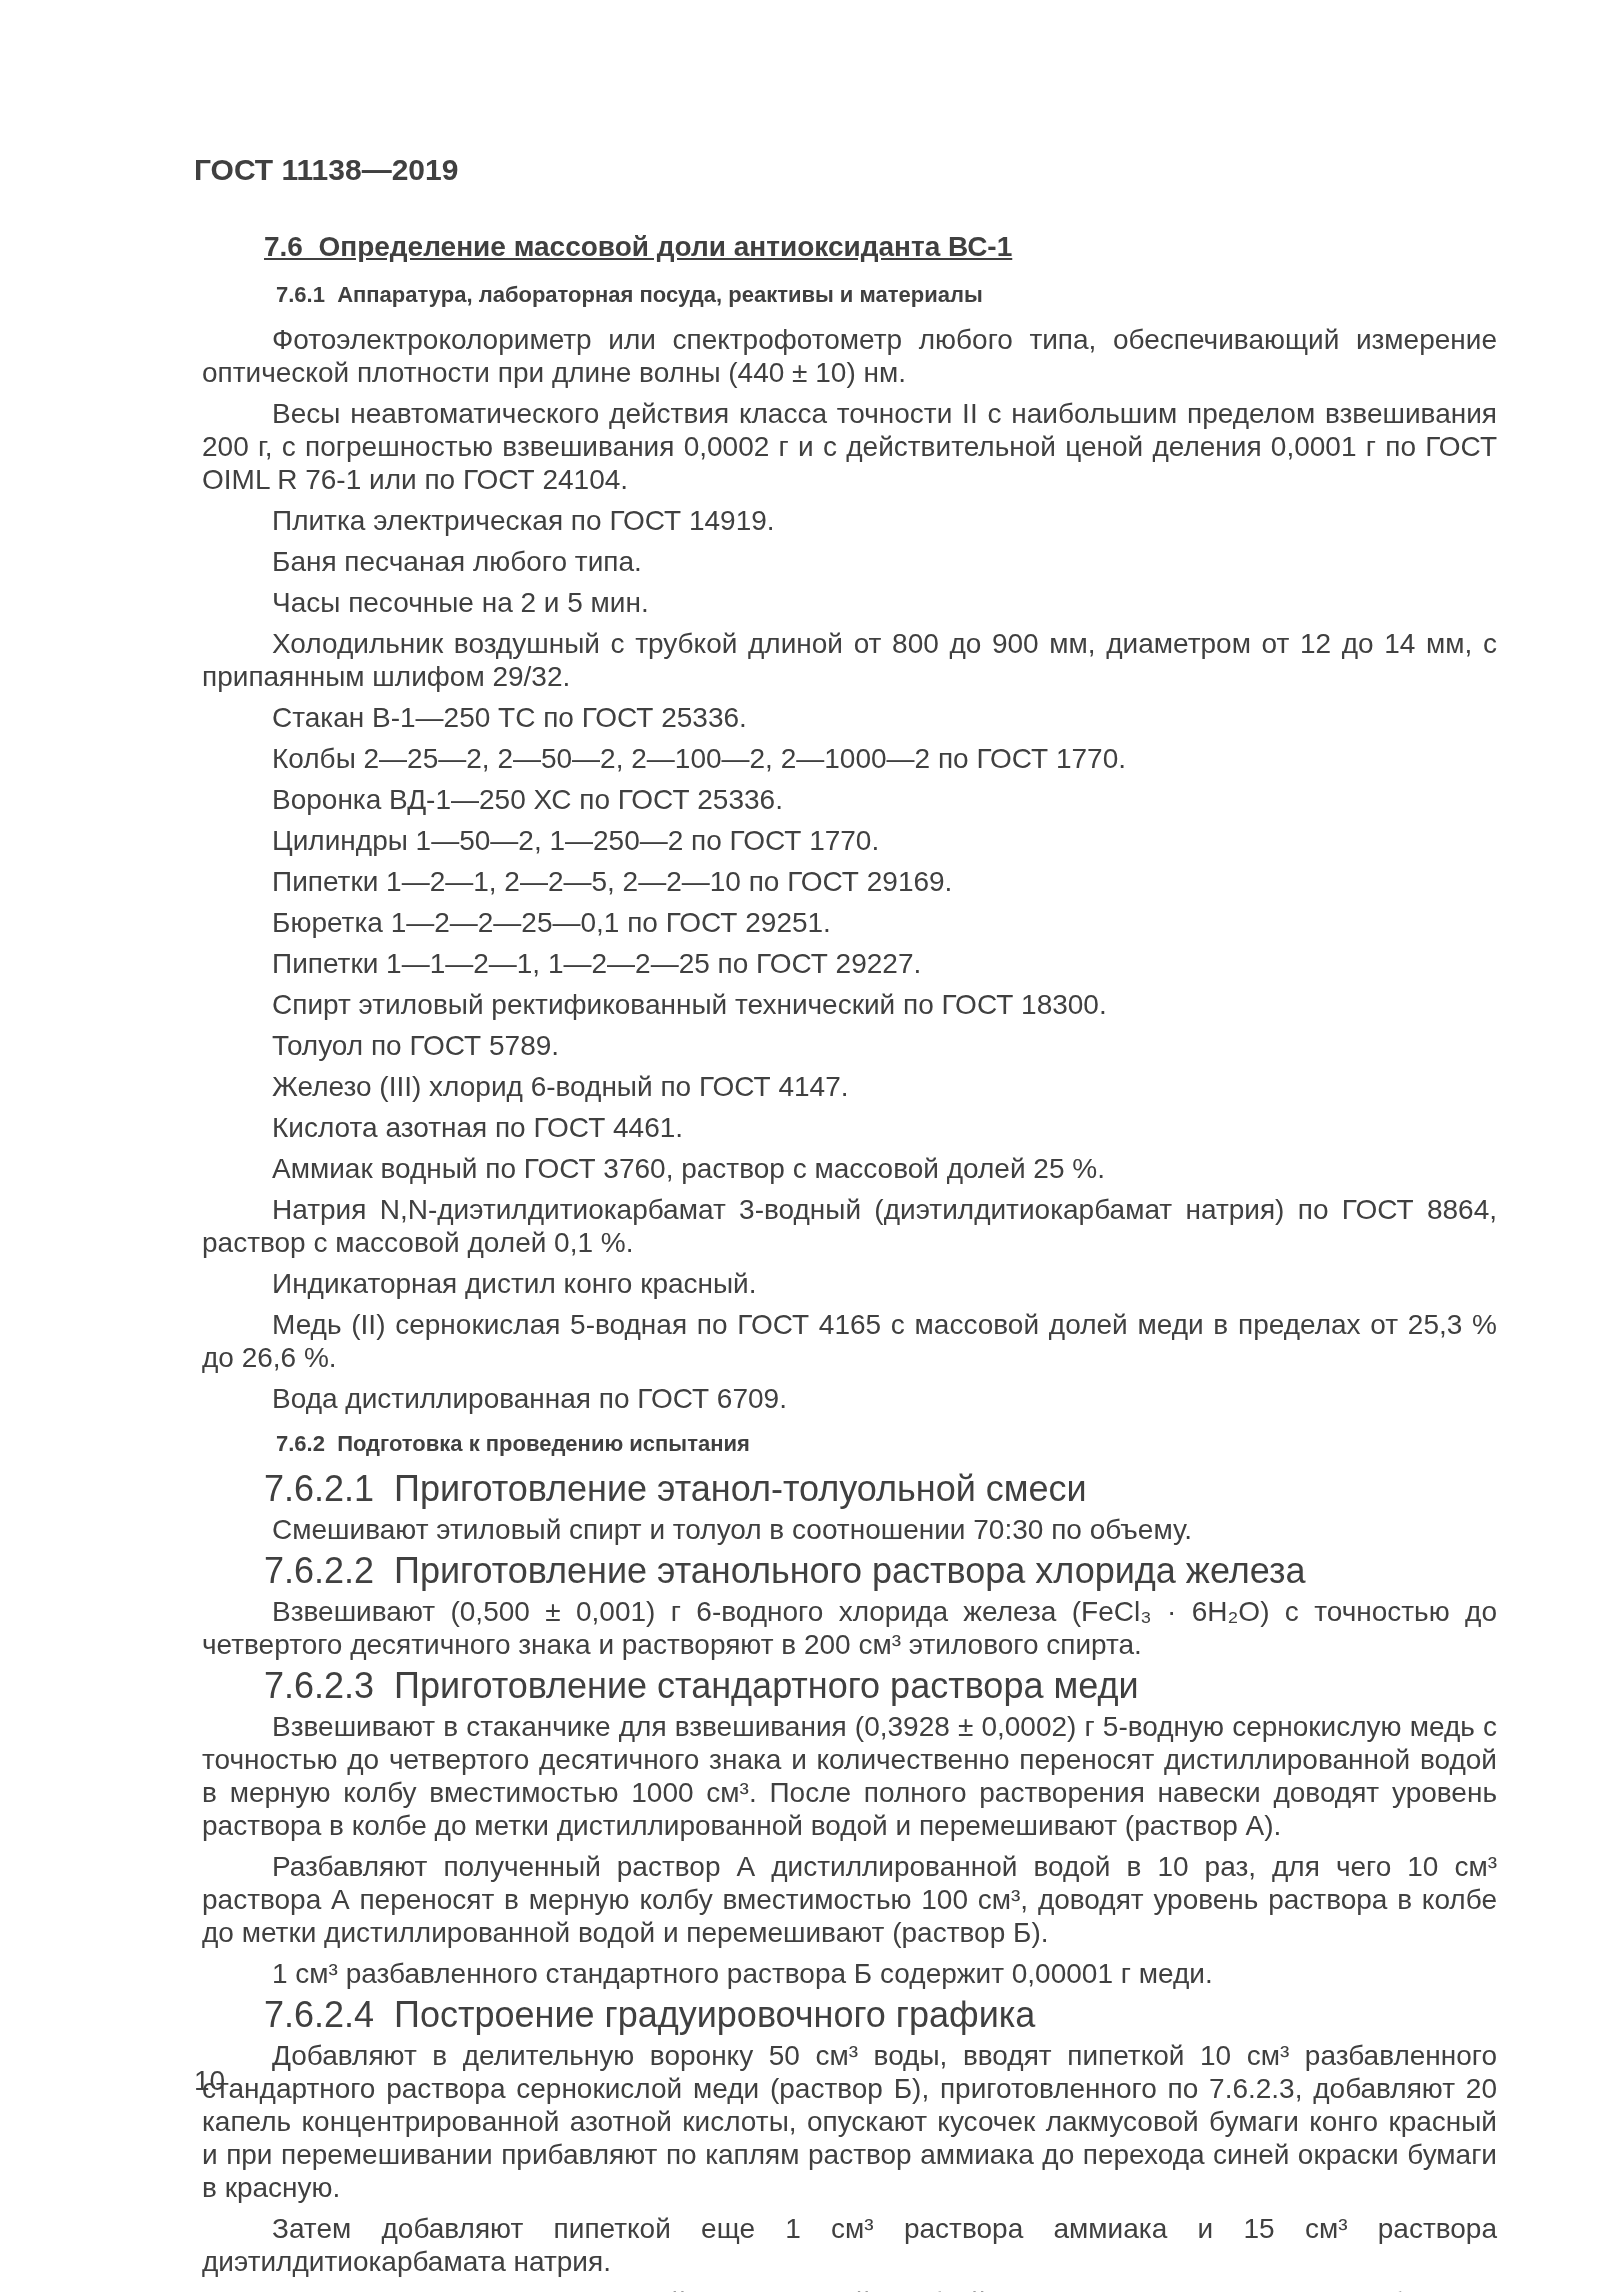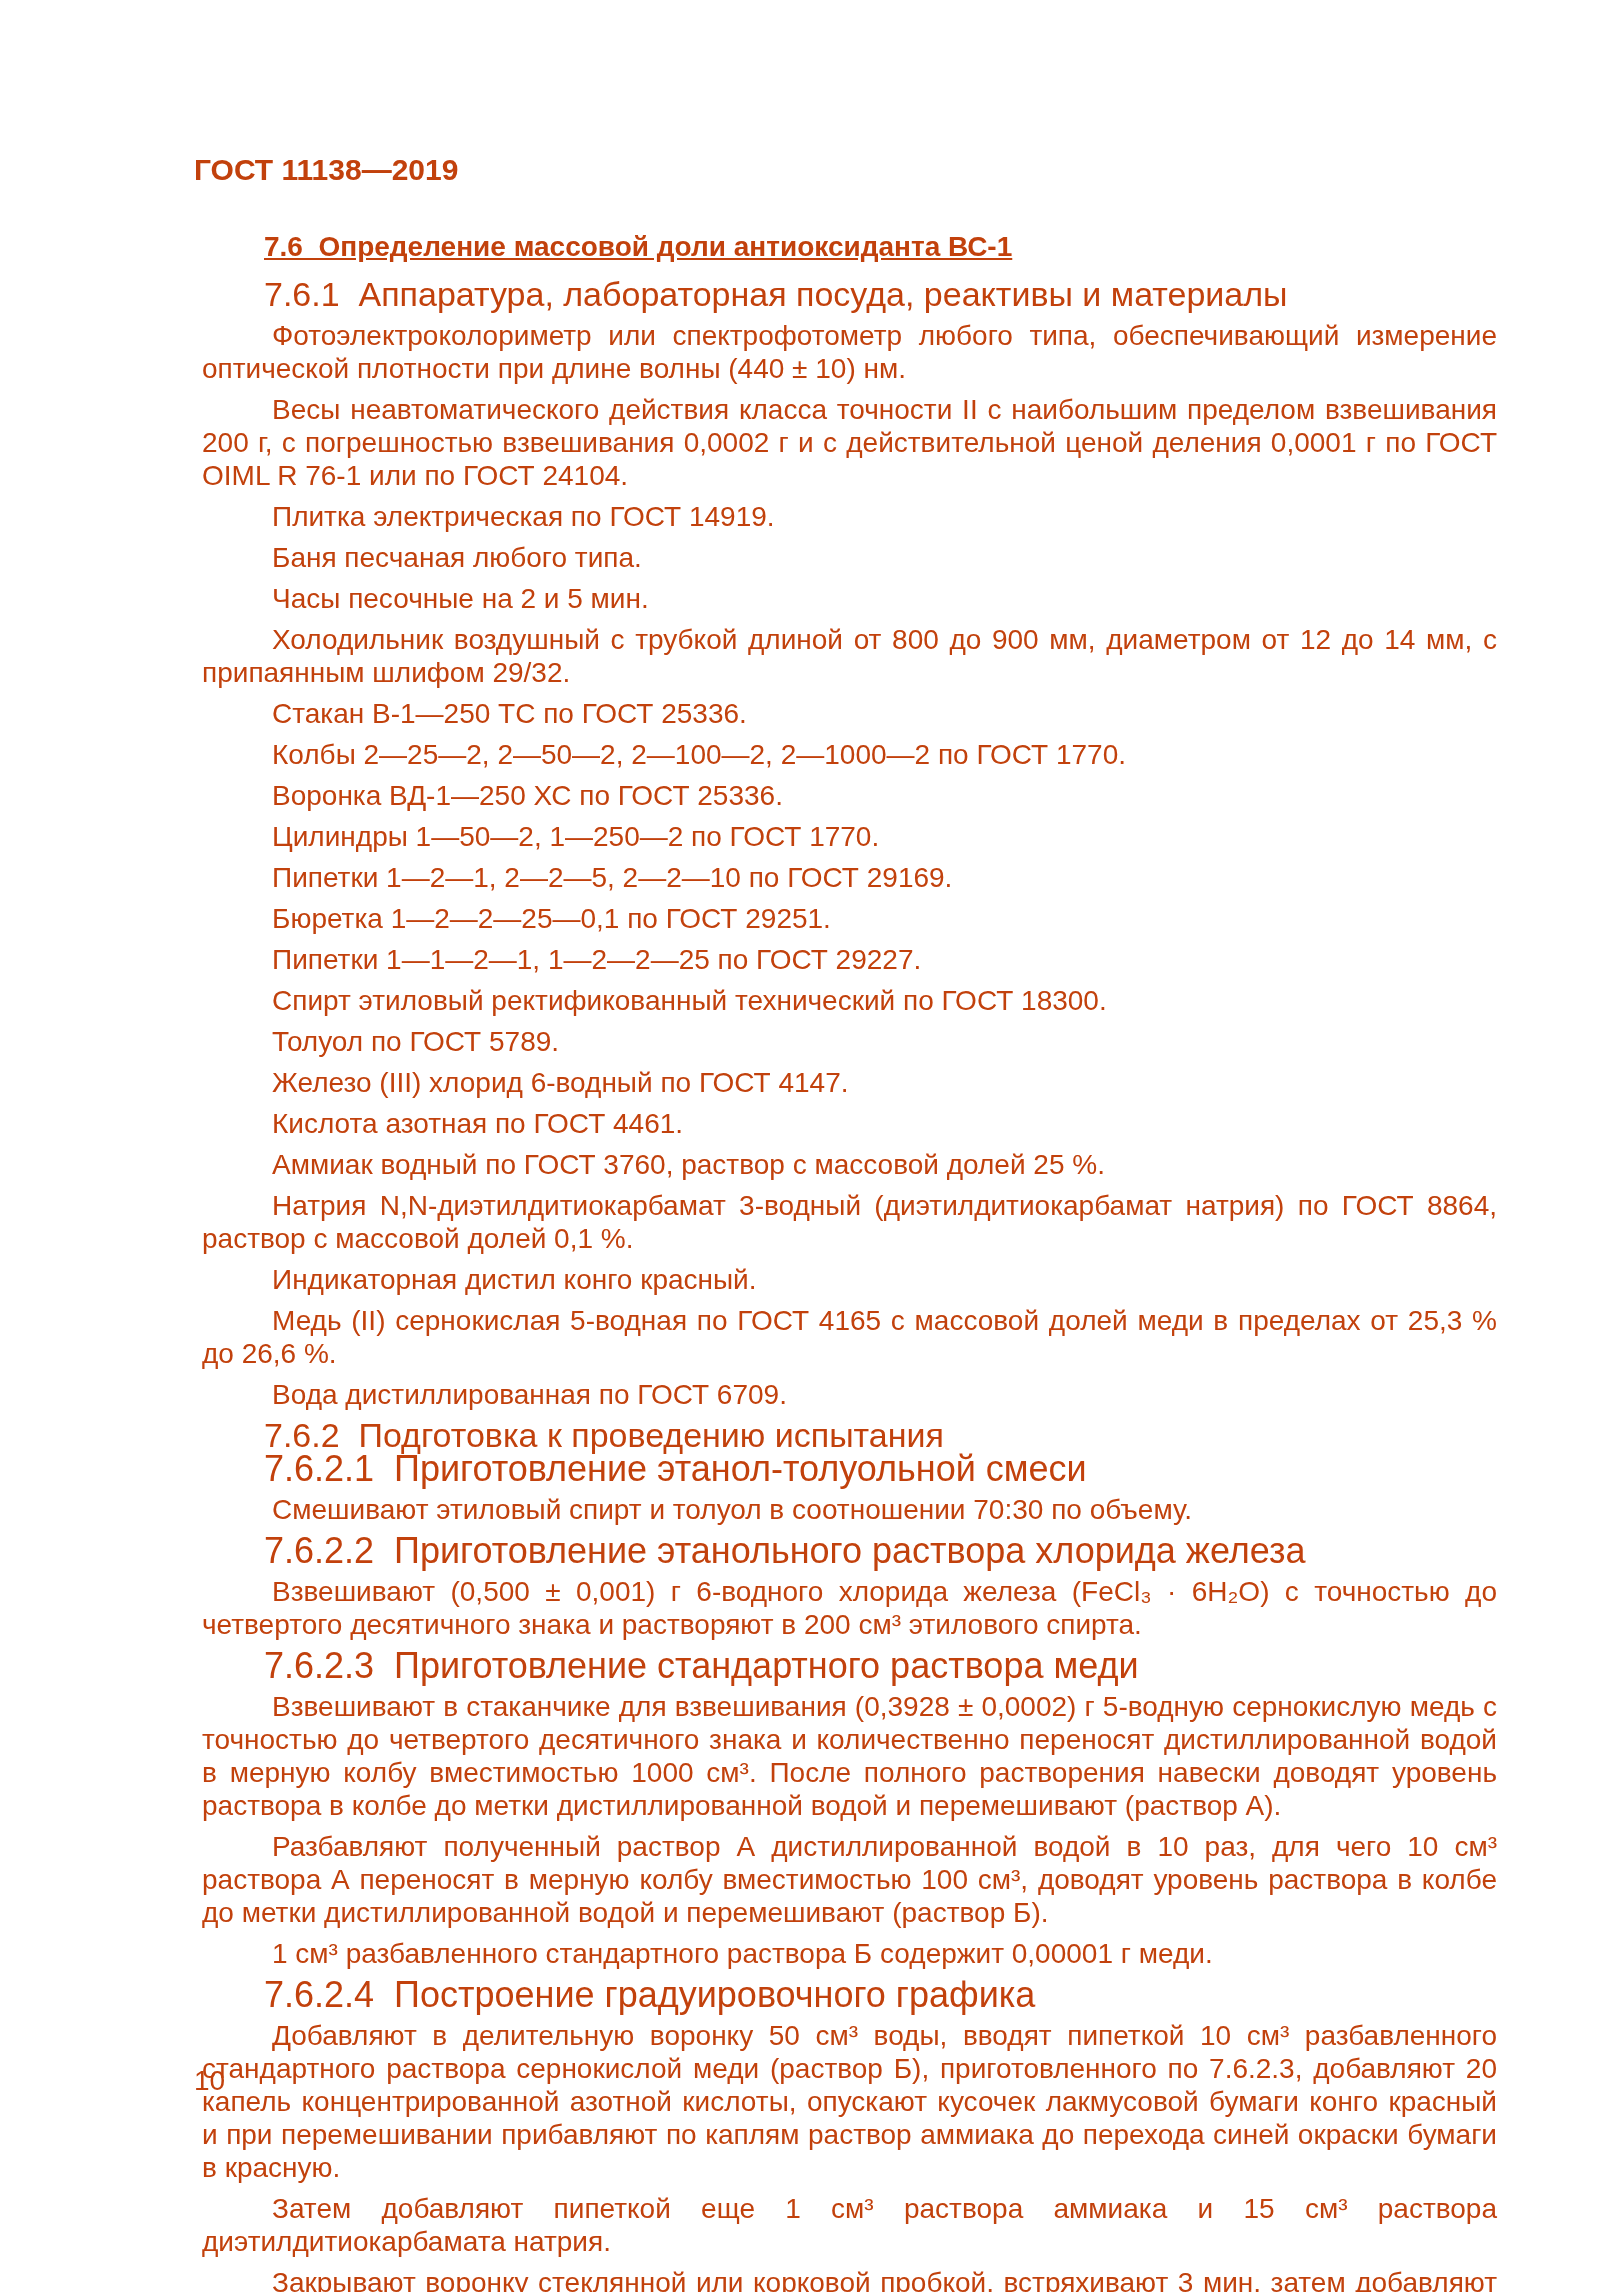--- a/index.html
+++ b/index.html
@@ -4,21 +4,21 @@
 <style>
   html, body { margin: 0; padding: 0; }
   body { background: #ffffff; }
   .page {
     position: relative;
     width: 1621px;
     height: 2293px;
     background: #ffffff;
     overflow: hidden;
     font-family: "Liberation Sans", sans-serif;
-    color: #c2410c;
+    color: #404040;
   }
   .content {
     position: absolute;
     left: 194px;
     top: 153px;
     width: 1311px;
   }
   .doc-header {
     font-size: 30px;
     font-weight: bold;
@@ -27,24 +27,24 @@
   }
   .h1 {
     font-size: 28px;
     font-weight: bold;
     line-height: 33px;
     margin: 44px 0 14.7px 0;
     text-indent: 70px;
     text-decoration: underline;
   }
   .h2 {
-    font-size: 34px;
-    font-weight: normal;
+    font-size: 22px;
+    font-weight: bold;
     line-height: 33px;
-    margin: 0;
+    margin: 12px;
     text-indent: 70px;
   }
   .sub {
     font-size: 36px;
     font-weight: normal;
     line-height: 33px;
     margin: 0;
     text-indent: 70px;
   }
   .para {

